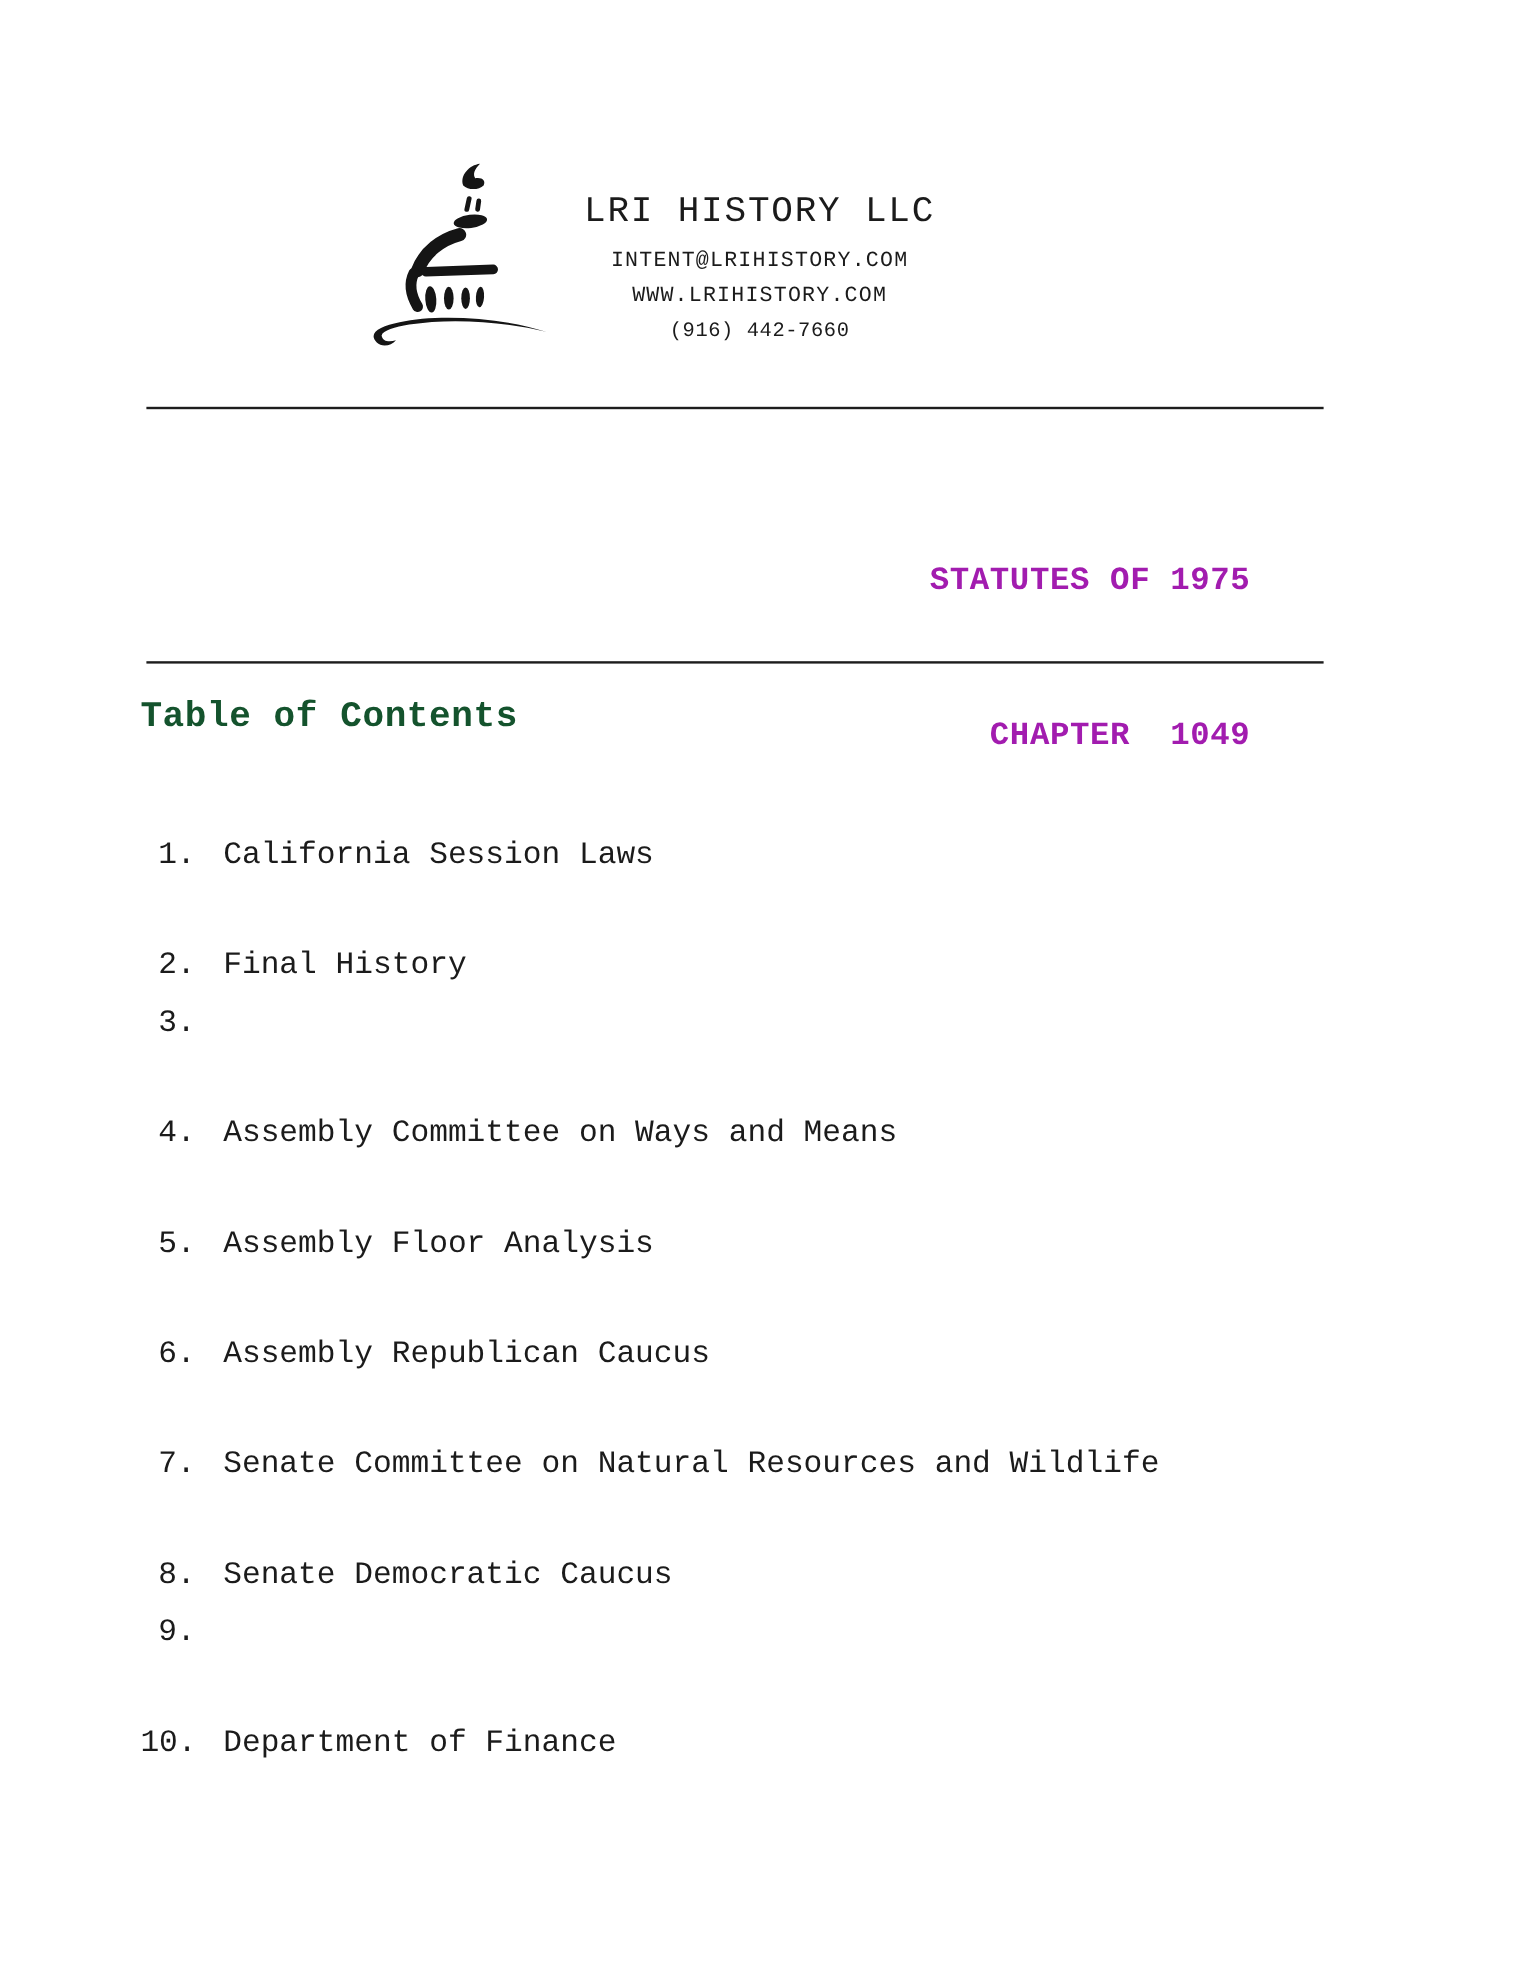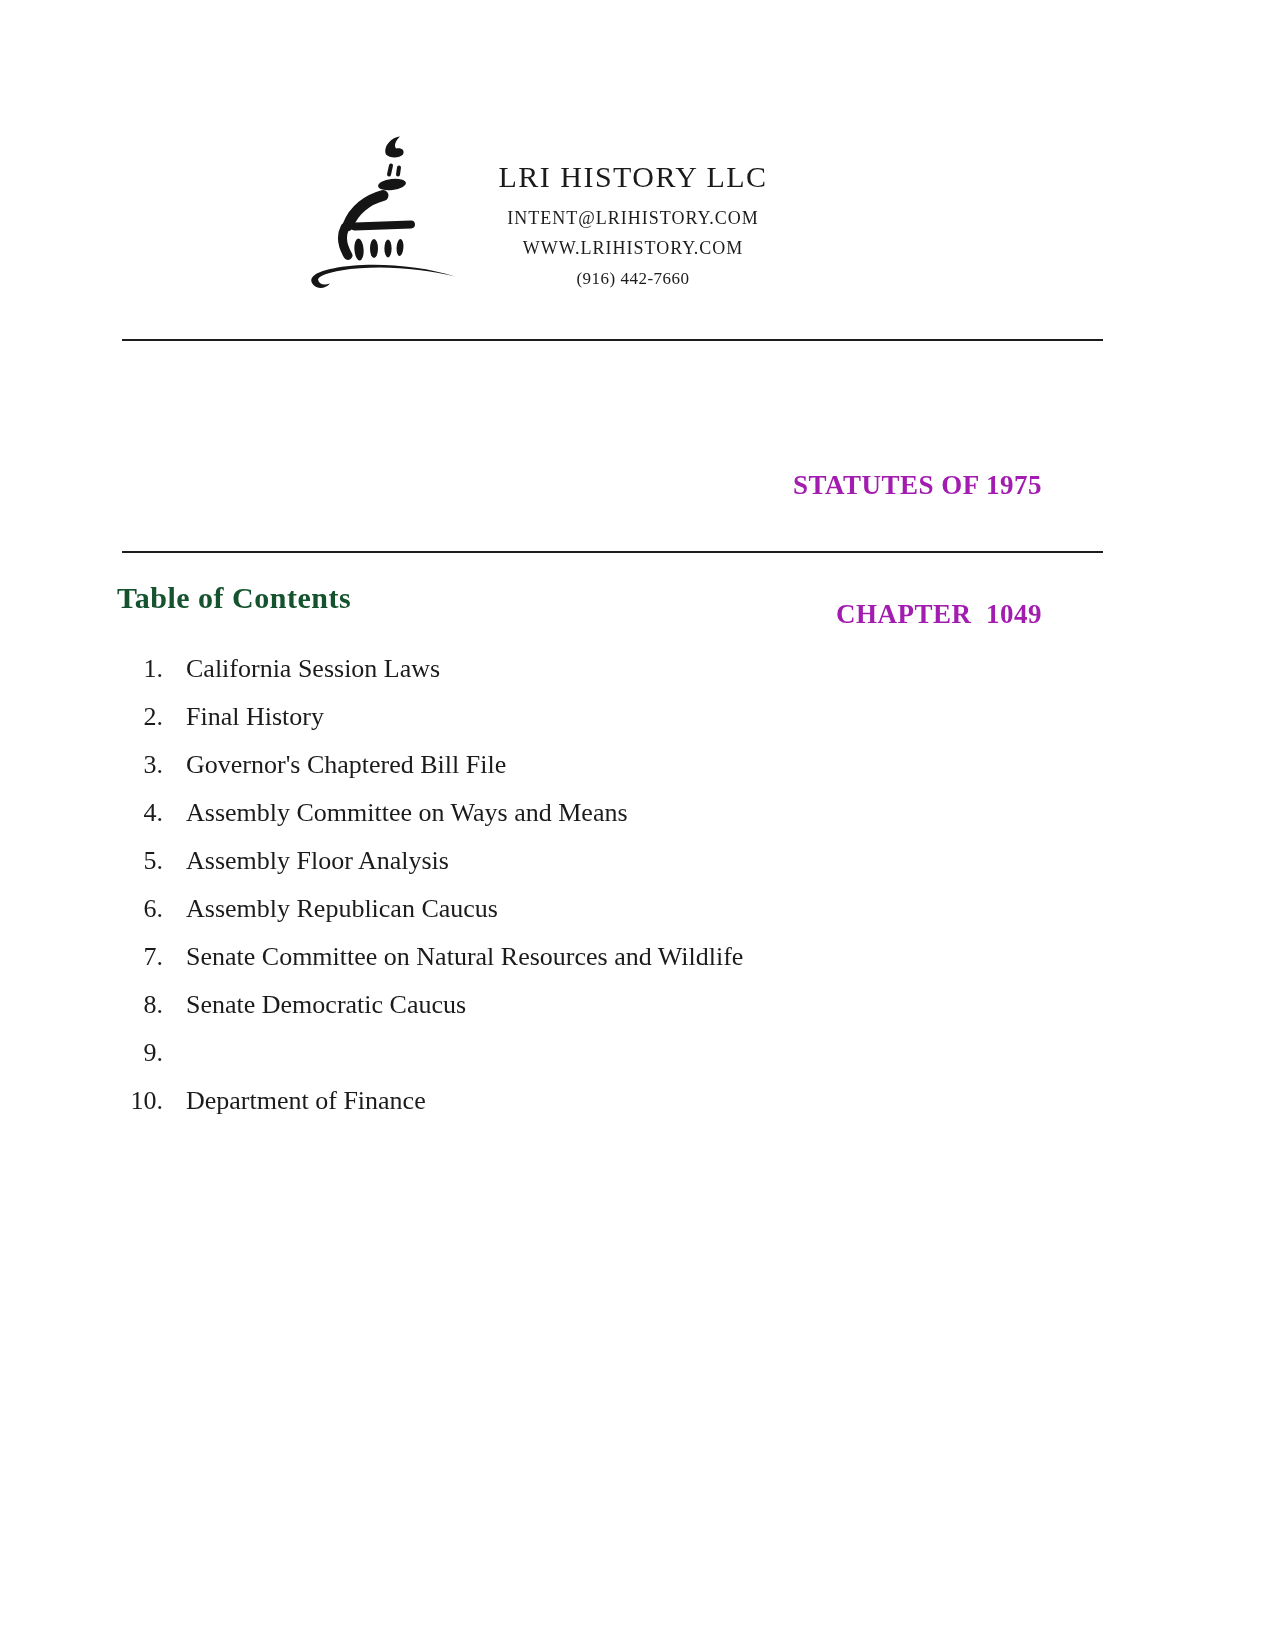--- a/index.html
+++ b/index.html
@@ -6,21 +6,21 @@
     margin: 0;
     padding: 0;
     background: #ffffff;
   }
   .page {
     position: relative;
     width: 1276px;
     height: 1651px;
     background: #ffffff;
     overflow: hidden;
-    font-family: Liberation Serif, serif;
+    font-family: Liberation Mono, monospace;
     color: #1b1b1b;
   }
 
   
   .logo {
     position: absolute;
     left: 293px;
     top: 125px;
     width: 172px;
     height: 168px;
@@ -112,20 +112,21 @@
     margin-bottom: 17px;
     white-space: nowrap;
   }
   .toc-num {
     flex: none;
     width: 46px;
     text-align: right;
   }
   .toc-label {
     margin-left: 23px;
+    margin-top: 44px;
   }
 </style>
 </head>
 <body>
 
 <div class="page">
 
   <div class="logo">
     <svg viewBox="0 0 172 165" xmlns="http://www.w3.org/2000/svg" fill="none">
 
@@ -172,21 +173,20 @@
     <li class="toc-item">
       <span class="toc-num">1.</span>
       <span class="toc-label">California Session Laws</span>
     </li>
     <li class="toc-item">
       <span class="toc-num">2.</span>
       <span class="toc-label">Final History</span>
     </li>
     <li class="toc-item">
       <span class="toc-num">3.</span>
-      <span class="toc-label">Governor's Chaptered Bill File</span>
     </li>
     <li class="toc-item">
       <span class="toc-num">4.</span>
       <span class="toc-label">Assembly Committee on Ways and Means</span>
     </li>
     <li class="toc-item">
       <span class="toc-num">5.</span>
       <span class="toc-label">Assembly Floor Analysis</span>
     </li>
     <li class="toc-item">

